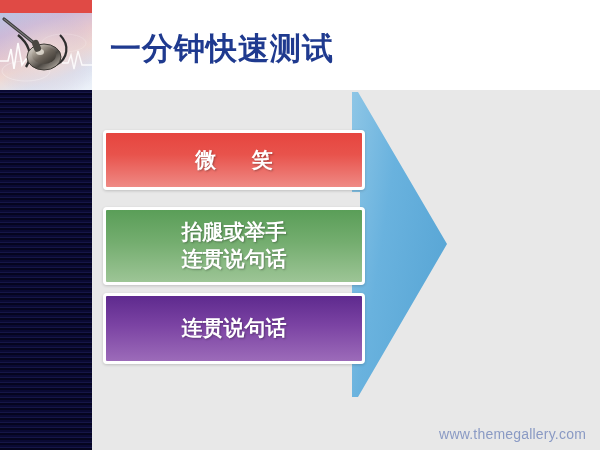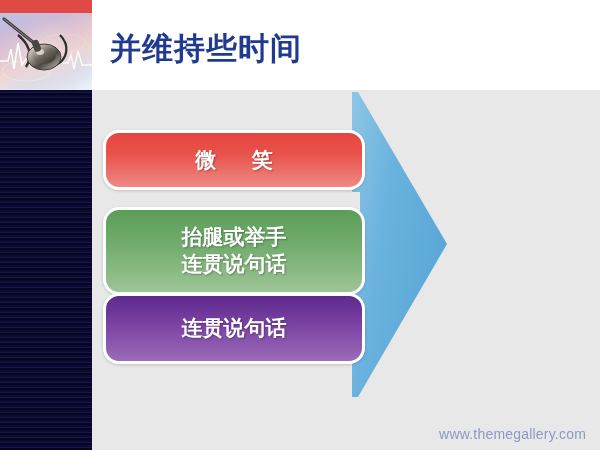--- a/index.html
+++ b/index.html
@@ -100,21 +100,21 @@
     width: 95px;
     height: 305px;
   }
 
   
   .box {
     position: absolute;
     left: 103px;
     width: 262px;
     border: 3px solid #ffffff;
-    border-radius: 16px;
+    border-radius: 4px;
     box-sizing: border-box;
     display: flex;
     align-items: center;
     justify-content: center;
     text-align: right;
     color: #ffffff;
     font-family: "DejaVu Serif", "Liberation Serif", serif;
     font-size: 21px;
     font-weight: bold;
     line-height: 1.28;
@@ -123,21 +123,21 @@
   }
   .box-1 {
     top: 130px;
     height: 60px;
     background: linear-gradient(to bottom, #e6453f 0%, #e8534c 40%, #ef8a85 100%);
     letter-spacing: 14px;
     text-indent: 14px;
   }
   .box-2 {
     top: 207px;
-    height: 88px;
+    height: 78px;
     background: linear-gradient(to bottom, #5a9e58 0%, #74ad6f 45%, #9dc596 100%);
   }
   .box-3 {
     top: 293px;
     height: 71px;
     background: linear-gradient(to bottom, #5e2a8e 0%, #7b43a3 45%, #9c6bb9 100%);
   }
   .box .line { display: block; }
 
   
@@ -221,21 +221,21 @@
 
       <ellipse cx="44" cy="44" rx="17" ry="13" fill="url(#chrome)" stroke="#3d3a35" stroke-width="1"></ellipse>
       <ellipse cx="44" cy="42" rx="12" ry="9" fill="url(#chrome2)"></ellipse>
       <ellipse cx="40" cy="39" rx="4" ry="3" fill="#efeae0" opacity="0.75"></ellipse>
       <rect x="33" y="27" width="7" height="12" rx="3" fill="#4a4742" transform="rotate(-22 36 33)"></rect>
     </svg>
   </div>
 
   <div class="sidebar"></div>
 
-  <div class="title">并维持些时间</div>
+  <div class="title">一分钟快速测试</div>
 
   <div class="arrow">
     <svg width="95" height="305" viewBox="0 0 95 305" xmlns="http://www.w3.org/2000/svg">
       <defs>
         <linearGradient id="arrGrad" x1="0" y1="0" x2="1" y2="0.5">
           <stop offset="0%" stop-color="#8ec6e6"></stop>
           <stop offset="45%" stop-color="#69b2de"></stop>
           <stop offset="100%" stop-color="#5aa7d6"></stop>
         </linearGradient>
       </defs>

